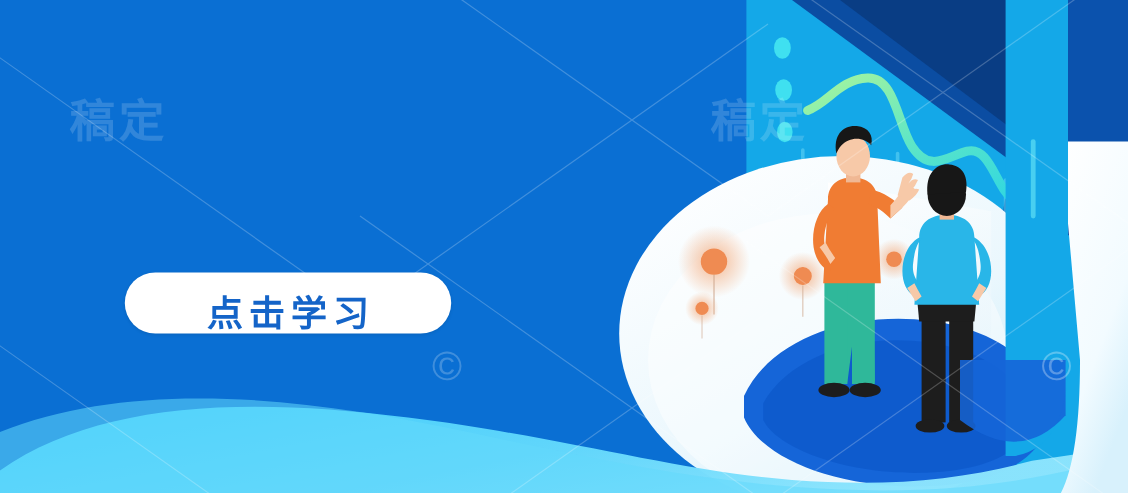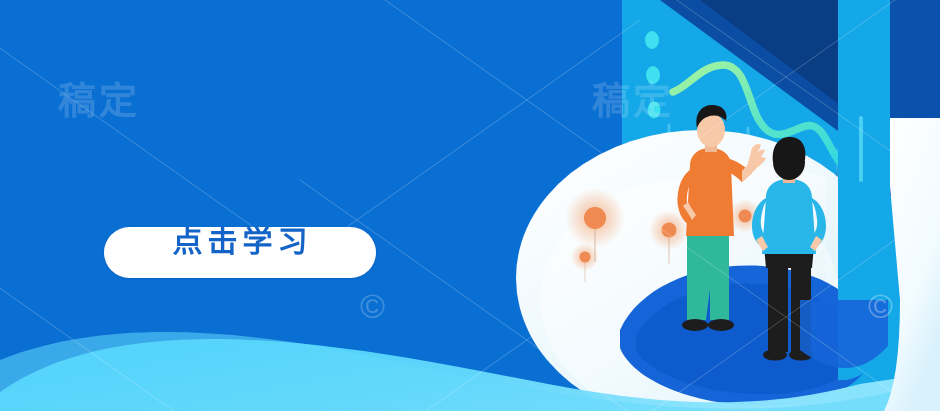--- a/index.html
+++ b/index.html
@@ -45,21 +45,21 @@
   .cta-button {
     position: absolute;
     left: 104px;
     top: 227px;
     width: 272px;
     height: 51px;
     border-radius: 26px;
     background: #ffffff;
     z-index: 45;
     display: flex;
-    align-items: flex-start;
+    align-items: flex-end;
     justify-content: center;
     cursor: pointer;
     box-shadow: 0 1px 3px rgba(0,0,0,0.10);
   }
   .cta-label {
     font-size: 30px;
     font-weight: 700;
     color: #1464c8;
     letter-spacing: 5px;
     text-indent: 5px;

